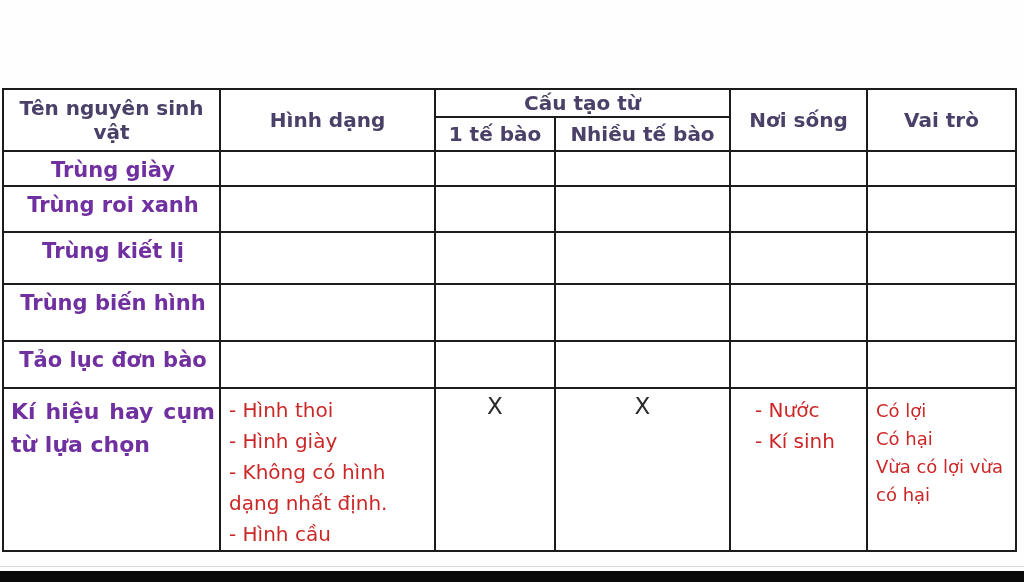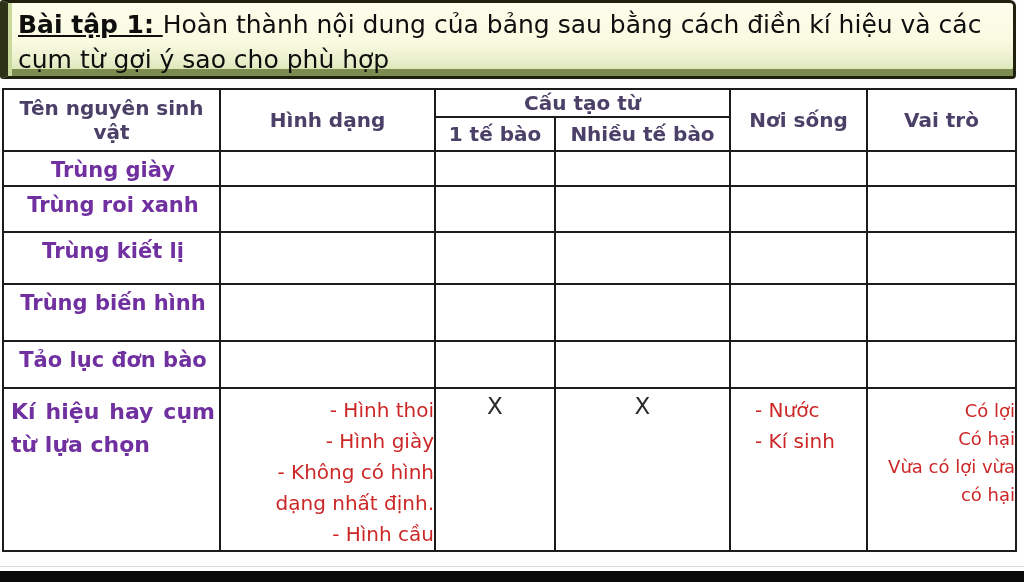--- a/index.html
+++ b/index.html
@@ -72,21 +72,21 @@
     line-height: 33px;
   }
   td.blank { background: #ffffff; }
   td.redcell {
     color: #cc2727;
     font-size: 20px;
     vertical-align: top;
     padding-top: 6px;
     line-height: 31px;
   }
-  td.center { text-align: right; }
+  td.center { text-align: left; padding-left: 8px; }
   td.left-pad { text-align: left; padding-left: 24px; }
   td.small { font-size: 18px; line-height: 28px; padding-top: 8px; }
   td.xmark {
     color: #2a2a2a;
     font-size: 23px;
     text-align: center;
     vertical-align: top;
     padding-top: 4px;
     font-weight: 500;
   }
@@ -103,23 +103,20 @@
     left: 0; top: 566px;
     width: 1024px; height: 1px;
     background: #d8d8d8;
   }
 </style>
 </head>
 <body>
 
 <div class="stage">
 
-  <div class="title-box">
-    <span class="title-label">Bài tập 1: </span><span>Hoàn thành nội dung của bảng sau bằng cách điền kí hiệu và các cụm từ gợi ý sao cho phù hợp</span>
-  </div>
 
   <table class="worksheet">
     <colgroup>
       <col style="width:217px">
       <col style="width:215px">
       <col style="width:120px">
       <col style="width:175px">
       <col style="width:137px">
       <col style="width:149px">
     </colgroup>

